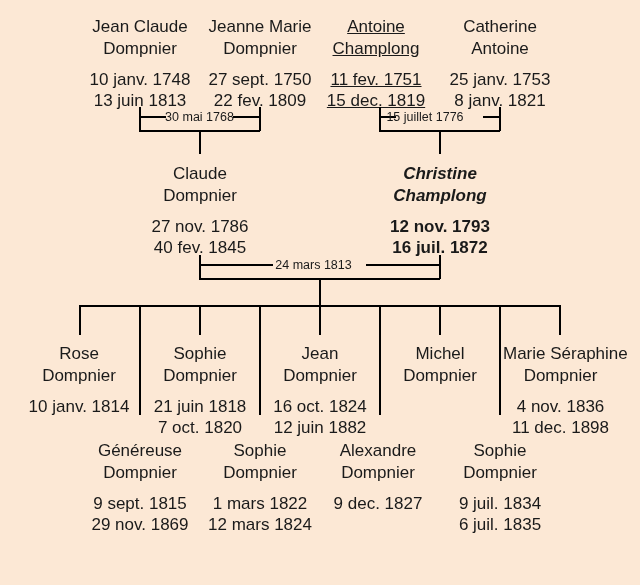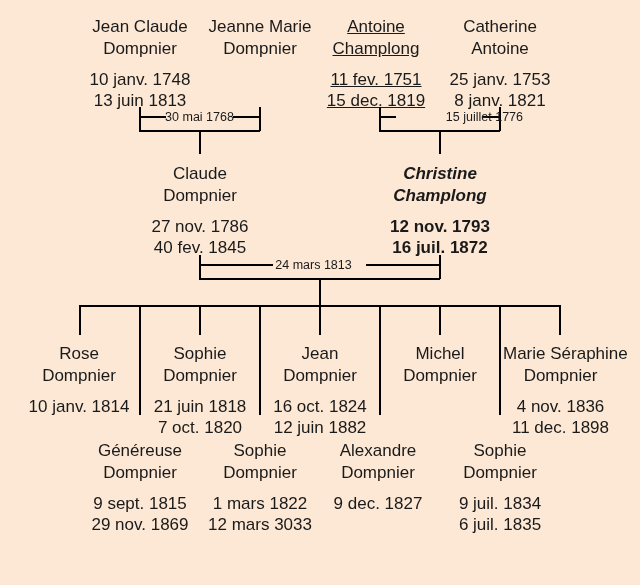--- a/index.html
+++ b/index.html
@@ -70,20 +70,24 @@
     <div class="name2">Dompnier</div>
     <div class="dates">
       <div class="d1">10 janv. 1748</div>
       <div class="d2">13 juin 1813</div>
     </div>
   </div>
 
   <div class="person" style="left:200px; top:16px; width:120px;">
     <div class="name1">Jeanne Marie</div>
     <div class="name2">Dompnier</div>
+    <div class="dates">
+      <div class="d1">27 sept. 1750</div>
+      <div class="d2">22 fev. 1809</div>
+    </div>
   </div>
 
   <div class="person" style="left:316px; top:16px; width:120px;text-decoration:underline;">
     <div class="name1">Antoine</div>
     <div class="name2">Champlong</div>
     <div class="dates">
       <div class="d1">11 fev. 1751</div>
       <div class="d2">15 dec. 1819</div>
     </div>
   </div>
@@ -103,21 +107,21 @@
   <div class="line hline" style="left:233px; top:116px; width:27px;"></div>
   <div class="line hline" style="left:139px; top:130px; width:121px;"></div>
   <div class="marriage" style="left:139px; top:110px; width:121px;">30 mai 1768</div>
   <div class="line vline" style="left:199px; top:130px; height:24px;"></div>
 
   <div class="line vline" style="left:379px; top:107px; height:24px;"></div>
   <div class="line vline" style="left:499px; top:107px; height:24px;"></div>
   <div class="line hline" style="left:379px; top:116px; width:17px;"></div>
   <div class="line hline" style="left:483px; top:116px; width:17px;"></div>
   <div class="line hline" style="left:379px; top:130px; width:121px;"></div>
-  <div class="marriage" style="left:397px; top:110px; width:126px;text-align:right;">15 juillet 1776</div>
+  <div class="marriage" style="left:362px; top:110px; width:126px;">15 juillet 1776</div>
   <div class="line vline" style="left:439px; top:130px; height:24px;"></div>
 
   <div class="person" style="left:140px; top:163px; width:120px;">
     <div class="name1">Claude</div>
     <div class="name2">Dompnier</div>
     <div class="dates">
       <div class="d1">27 nov. 1786</div>
       <div class="d2">40 fev. 1845</div>
     </div>
   </div>
@@ -198,21 +202,21 @@
       <div class="d1">9 sept. 1815</div>
       <div class="d2">29 nov. 1869</div>
     </div>
   </div>
 
   <div class="person" style="left:206px; top:440px; width:108px;">
     <div class="name1">Sophie</div>
     <div class="name2">Dompnier</div>
     <div class="dates">
       <div class="d1">1 mars 1822</div>
-      <div class="d2">12 mars 3033</div>
+      <div class="d2">12 mars 1824</div>
     </div>
   </div>
 
   <div class="person" style="left:324px; top:440px; width:108px;">
     <div class="name1">Alexandre</div>
     <div class="name2">Dompnier</div>
     <div class="dates">
       <div class="d1">9 dec. 1827</div>
       <div class="d2"></div>
     </div>

